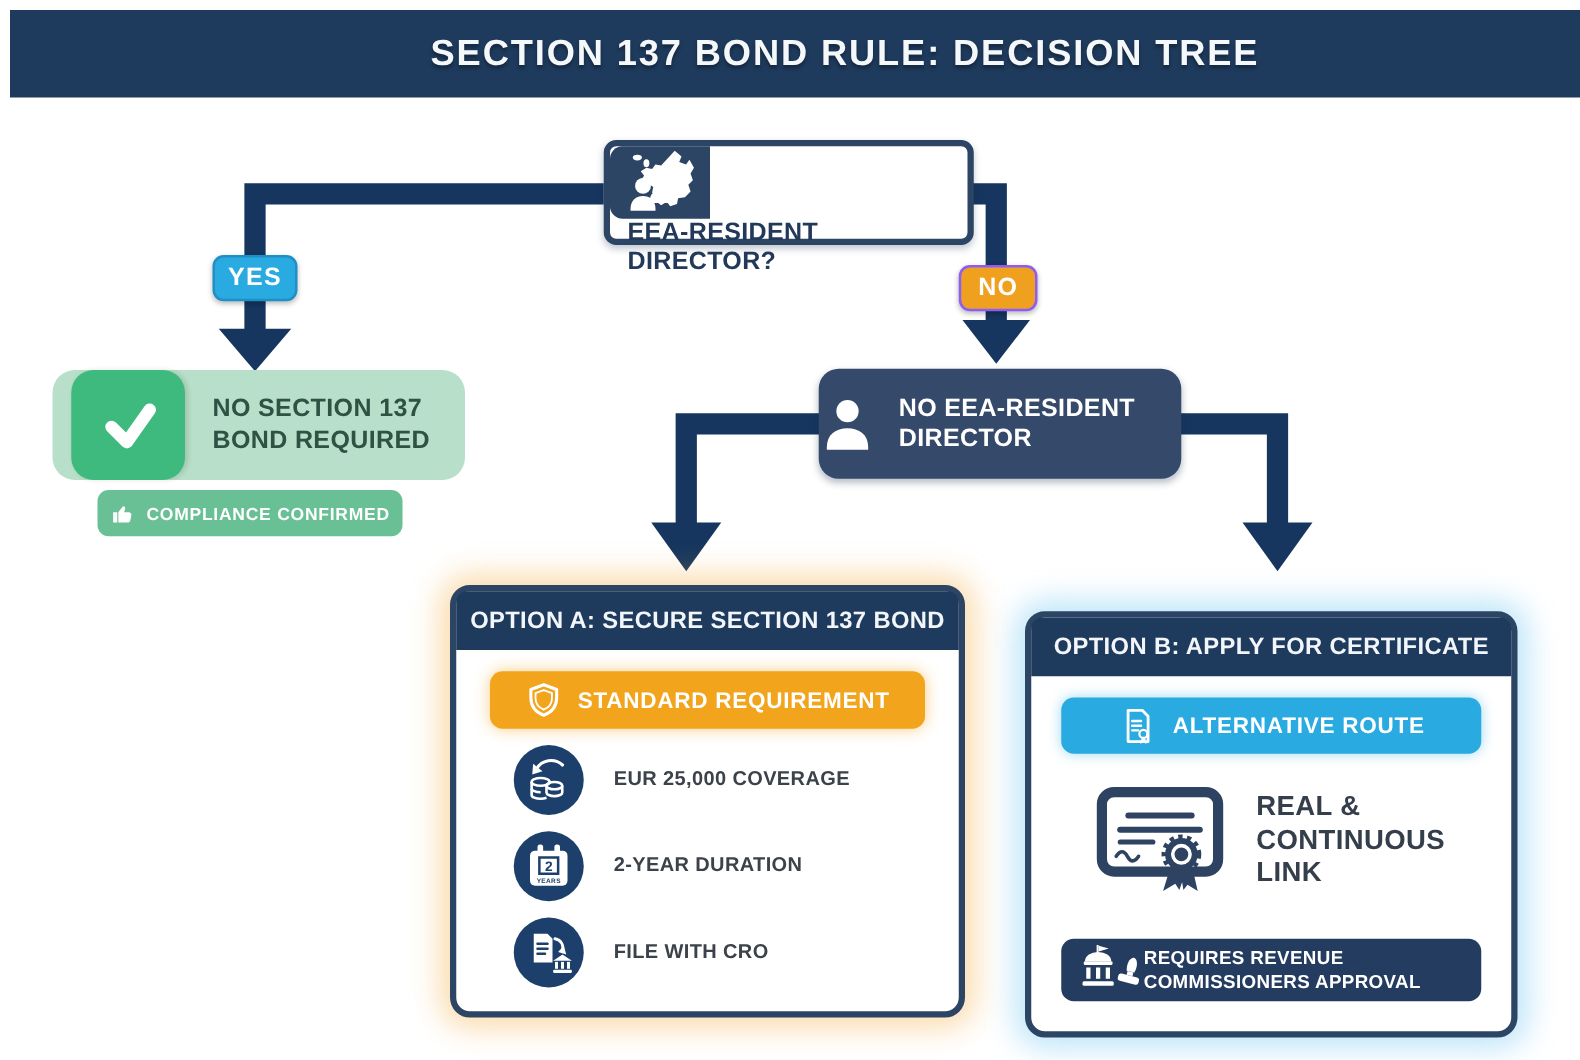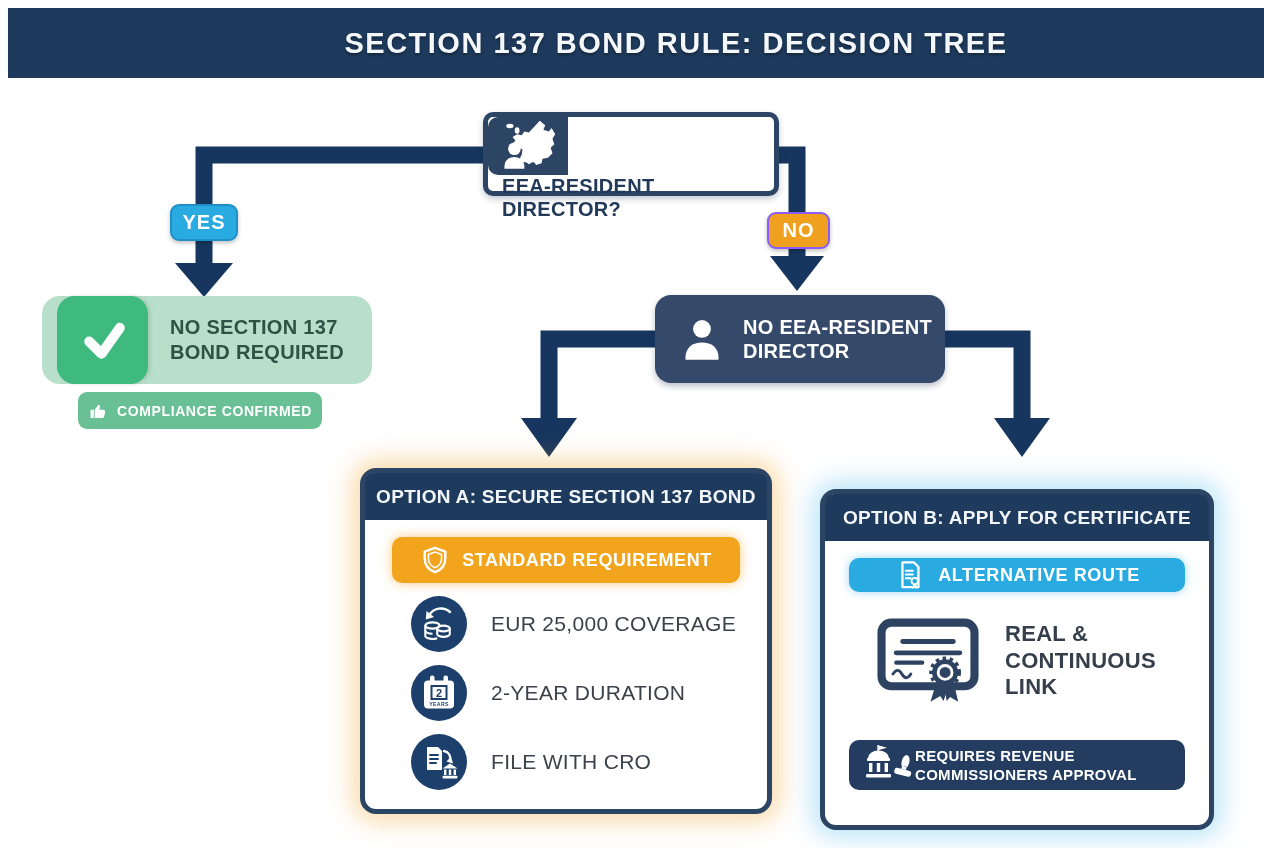--- a/index.html
+++ b/index.html
@@ -59,49 +59,49 @@
   .badge-compliance{
     position:absolute;left:78px;top:392px;width:244px;height:37px;z-index:2;
     background:var(--green-mid,#69c095);border-radius:9px;
     display:flex;align-items:center;justify-content:center;gap:9px;
     color:#fff;font-size:14px;font-weight:bold;letter-spacing:.6px;
   }
   
   .node-no-director{
     position:absolute;left:655px;top:295px;width:290px;height:88px;z-index:2;
     background:var(--navy-node,#35496b);border-radius:16px;
-    display:flex;align-items:center;padding-left:24px;gap:18px;box-sizing:border-box;
+    display:flex;align-items:center;gap:18px;box-sizing:border-box;
     box-shadow:0 3px 6px rgba(20,40,70,.3);
   }
   .node-no-director .label{color:#fff;font-size:20px;font-weight:bold;line-height:1.2;letter-spacing:.3px;}
   
   .panel{
     position:absolute;z-index:2;background:#fff;box-sizing:border-box;
     border:5px solid var(--navy-node-border,#2c4564);border-radius:16px;
   }
   .panel-a{left:360px;top:468px;width:412px;height:346px;box-shadow:0 0 24px 8px rgba(243,167,50,.40);}
   .panel-b{left:820px;top:468px;width:394px;height:341px;box-shadow:0 0 24px 8px rgba(90,190,240,.40);margin-top:21px;}
   .panel .panel-header{
     height:47px;background:var(--navy-header,#1e3a5c);border-radius:9px 9px 0 0;
     display:flex;align-items:center;justify-content:center;
     color:#f2f6fa;font-size:19px;font-weight:bold;letter-spacing:.3px;white-space:nowrap;
   }
   .pill{
     border-radius:10px;display:flex;align-items:center;justify-content:center;gap:12px;
     color:#fff;font-weight:bold;letter-spacing:.6px;
   }
   .pill-orange{margin:17px auto 0;width:348px;height:46px;background:var(--orange-badge,#f2a41d);font-size:18px;box-shadow:0 0 12px rgba(242,164,29,.55);}
-  .pill-blue{margin:17px auto 0;width:336px;height:34px;background:var(--blue,#29abe2);font-size:18px;box-shadow:0 0 10px rgba(41,171,226,.45);}
+  .pill-blue{margin:17px auto 0;width:336px;height:45px;background:var(--blue,#29abe2);font-size:18px;box-shadow:0 0 10px rgba(41,171,226,.45);}
   .item-row{display:flex;align-items:center;gap:24px;margin:13px 0 0 46px;height:56px;}
   .item-row:first-of-type{margin-top:18px;}
   .item-icon{
     width:56px;height:56px;border-radius:50%;background:var(--navy-icon,#1c3f6b);
     display:flex;align-items:center;justify-content:center;flex:none;
   }
-  .item-label{color:var(--text-dark,#3c424a);font-size:21px;font-weight:normal;letter-spacing:.3px;}
+  .item-label{color:var(--text-dark,#3c424a);font-size:16px;font-weight:bold;letter-spacing:.3px;}
   .cert-row{display:flex;align-items:center;gap:24px;margin:23px 0 0 50px;}
   .cert-row .cert-label{width:200px;color:#353e4b;font-size:22px;font-weight:bold;line-height:1.22;letter-spacing:.3px;}
   .approval{
     margin:33px auto 0;width:336px;height:50px;background:var(--navy-deep,#233c5f);border-radius:10px;
     display:flex;align-items:center;gap:0;padding:0 14px;box-sizing:border-box;
   }
   .approval .label{color:#fff;font-size:15px;font-weight:bold;line-height:1.3;letter-spacing:.3px;}
 </style>
 </head>
 <body>

